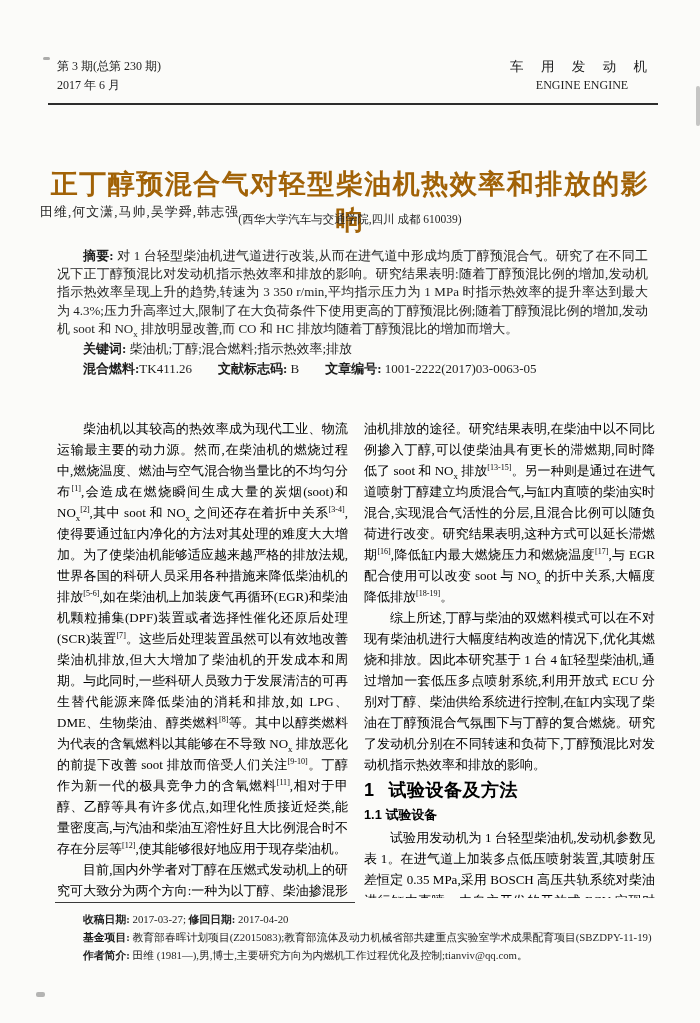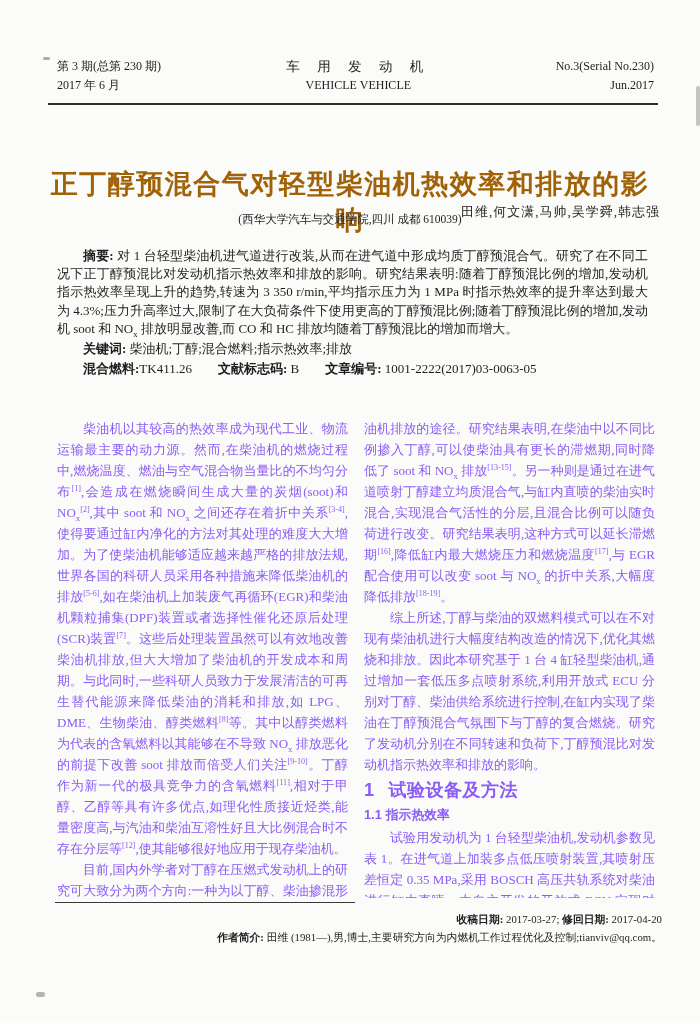--- a/index.html
+++ b/index.html
@@ -25,42 +25,42 @@
   }
 
   
   .paper-title{
     position:absolute;top:148px;left:40px;right:40px;
     text-align:center;font-size:27px;font-weight:bold;letter-spacing:1.5px;
     color:#a16207;
   }
   .paper-authors{
     position:absolute;top:203px;left:40px;right:40px;
-    text-align:right;font-size:13px;letter-spacing:1px;
+    text-align:left;font-size:13px;letter-spacing:1px;
   }
   .paper-affiliation{
     position:absolute;top:212px;left:40px;right:40px;
     text-align:center;font-size:11.5px;
   }
 
   
   .meta-block{
     position:absolute;top:247px;left:57px;right:52px;
     font-size:13px;line-height:18.2px;text-align:justify;
   }
   .meta-block .lbl{font-weight:bold;}
   .abstract-para{text-indent:2em;margin:0 0 1px 0;}
   .meta-line{text-indent:2em;margin:2px 0 0 0;}
   .meta-line .gap{display:inline-block;width:2em;}
 
   
   .body-columns{
     position:absolute;top:418px;left:57px;right:45px;bottom:125px;
     display:flex;gap:16px;overflow:hidden;
-    font-size:13px;line-height:21px;text-align:justify;color:#8b5cf6;
+    font-size:13px;line-height:21px;text-align:justify;color:#000000;
   }
   .col{flex:1 1 0;min-width:0;}
   .para{margin:0;text-indent:2em;}
   .para.cont{text-indent:0;}
   sup{font-size:0.62em;line-height:0;}
   sub{font-size:0.68em;line-height:0;}
   .sec-heading{
     margin:5px 0 3px 0;font-weight:bold;font-size:18px;
     font-family:"Liberation Sans","DejaVu Sans",sans-serif;
     letter-spacing:0.5px;
@@ -71,21 +71,21 @@
     font-family:"Liberation Sans","DejaVu Sans",sans-serif;
   }
   .subsec-heading .sec-num{margin-right:4px;}
 
   
   .footnote-rule{
     position:absolute;top:902px;left:55px;width:300px;height:1px;background:#3a3a3a;
   }
   .footnote{
     position:absolute;top:910px;left:57px;right:38px;
-    font-size:10.8px;line-height:18px;text-align:right;
+    font-size:10.8px;line-height:18px;
   }
   .footnote .lbl{font-weight:bold;}
   .fn-line{padding-left:26px;margin:0;}
 
   
   .artifact{position:absolute;background:#4a4a4a;border-radius:2px;}
   .a1{top:57px;left:43px;width:7px;height:3px;opacity:.45;}
   .a2{top:86px;right:0px;width:4px;height:40px;opacity:.30;}
   .a3{top:992px;left:36px;width:9px;height:5px;opacity:.40;}
 </style>
@@ -94,25 +94,21 @@
 
 <div class="page">
 
   <div class="journal-header">
     <div class="jh-left">
       <div>第 3 期(总第 230 期)</div>
       <div>2017 年 6 月</div>
     </div>
     <div class="jh-center">
       <div class="cn">车 用 发 动 机</div>
-      <div>VEHICLE VEHICLE</div>
-    </div>
-    <div class="jh-right">
-      <div>No.3(Serial No.230)</div>
-      <div>Jun.2017</div>
+      <div>ENGINE ENGINE</div>
     </div>
   </div>
   <div class="header-rule"></div>
 
   <h1 class="paper-title">正丁醇预混合气对轻型柴油机热效率和排放的影响</h1>
   <div class="paper-authors">田维,何文潇,马帅,吴学舜,韩志强</div>
   <div class="paper-affiliation">(西华大学汽车与交通学院,四川 成都  610039)</div>
 
   <div class="meta-block">
     <p class="abstract-para"><span class="lbl">摘要:</span> <span>对 1 台轻型柴油机进气道进行改装,从而在进气道中形成均质丁醇预混合气。研究了在不同工况下正丁醇预混比对发动机指示热效率和排放的影响。研究结果表明:随着丁醇预混比例的增加,发动机指示热效率呈现上升的趋势,转速为 3 350 r/min,平均指示压力为 1 MPa 时指示热效率的提升率达到最大为 4.3%;压力升高率过大,限制了在大负荷条件下使用更高的丁醇预混比例;随着丁醇预混比例的增加,发动机 soot 和 NO<sub>x</sub> 排放明显改善,而 CO 和 HC 排放均随着丁醇预混比的增加而增大。</span></p>
@@ -122,28 +118,29 @@
 
   <div class="body-columns">
     <div class="col">
       <p class="para">柴油机以其较高的热效率成为现代工业、物流运输最主要的动力源。然而,在柴油机的燃烧过程中,燃烧温度、燃油与空气混合物当量比的不均匀分布<sup>[1]</sup>,会造成在燃烧瞬间生成大量的炭烟(soot)和 NO<sub>x</sub><sup>[2]</sup>,其中 soot 和 NO<sub>x</sub> 之间还存在着折中关系<sup>[3-4]</sup>,使得要通过缸内净化的方法对其处理的难度大大增加。为了使柴油机能够适应越来越严格的排放法规,世界各国的科研人员采用各种措施来降低柴油机的排放<sup>[5-6]</sup>,如在柴油机上加装废气再循环(EGR)和柴油机颗粒捕集(DPF)装置或者选择性催化还原后处理(SCR)装置<sup>[7]</sup>。这些后处理装置虽然可以有效地改善柴油机排放,但大大增加了柴油机的开发成本和周期。与此同时,一些科研人员致力于发展清洁的可再生替代能源来降低柴油的消耗和排放,如 LPG、DME、生物柴油、醇类燃料<sup>[8]</sup>等。其中以醇类燃料为代表的含氧燃料以其能够在不导致 NO<sub>x</sub> 排放恶化的前提下改善 soot 排放而倍受人们关注<sup>[9-10]</sup>。丁醇作为新一代的极具竞争力的含氧燃料<sup>[11]</sup>,相对于甲醇、乙醇等具有许多优点,如理化性质接近烃类,能量密度高,与汽油和柴油互溶性好且大比例混合时不存在分层等<sup>[12]</sup>,使其能够很好地应用于现存柴油机。</p>
       <p class="para">目前,国内外学者对丁醇在压燃式发动机上的研究可大致分为两个方向:一种为以丁醇、柴油掺混形成混合改性燃料,并通过缸内直喷来探索降低柴</p>
     </div>
     <div class="col">
       <p class="para cont">油机排放的途径。研究结果表明,在柴油中以不同比例掺入丁醇,可以使柴油具有更长的滞燃期,同时降低了 soot 和 NO<sub>x</sub> 排放<sup>[13-15]</sup>。另一种则是通过在进气道喷射丁醇建立均质混合气,与缸内直喷的柴油实时混合,实现混合气活性的分层,且混合比例可以随负荷进行改变。研究结果表明,这种方式可以延长滞燃期<sup>[16]</sup>,降低缸内最大燃烧压力和燃烧温度<sup>[17]</sup>,与 EGR 配合使用可以改变 soot 与 NO<sub>x</sub> 的折中关系,大幅度降低排放<sup>[18-19]</sup>。</p>
       <p class="para">综上所述,丁醇与柴油的双燃料模式可以在不对现有柴油机进行大幅度结构改造的情况下,优化其燃烧和排放。因此本研究基于 1 台 4 缸轻型柴油机,通过增加一套低压多点喷射系统,利用开放式 ECU 分别对丁醇、柴油供给系统进行控制,在缸内实现了柴油在丁醇预混合气氛围下与丁醇的复合燃烧。研究了发动机分别在不同转速和负荷下,丁醇预混比对发动机指示热效率和排放的影响。</p>
       <h2 class="sec-heading"><span class="sec-num">1</span><span>试验设备及方法</span></h2>
-      <h3 class="subsec-heading"><span class="sec-num">1.1</span><span>指示热效率</span></h3>
+      <h3 class="subsec-heading"><span class="sec-num">1.1</span><span>试验设备</span></h3>
       <p class="para">试验用发动机为 1 台轻型柴油机,发动机参数见表 1。在进气道上加装多点低压喷射装置,其喷射压差恒定 0.35 MPa,采用 BOSCH 高压共轨系统对柴油进行缸内直喷。由自主开发的开放式 ECU 实现对两种燃料的喷射控制。通过改变喷射脉宽来改变丁醇的喷射量,与此同时,柴油机的喷射压力、</p>
     </div>
   </div>
 
   <div class="footnote-rule"></div>
   <div class="footnote">
     <p class="fn-line"><span class="lbl">收稿日期:</span> <span>2017-03-27;</span> <span class="lbl">修回日期:</span> <span>2017-04-20</span></p>
+    <p class="fn-line"><span class="lbl">基金项目:</span> <span>教育部春晖计划项目(Z2015083);教育部流体及动力机械省部共建重点实验室学术成果配育项目(SBZDPY-11-19)</span></p>
     <p class="fn-line"><span class="lbl">作者简介:</span> <span>田维 (1981—),男,博士,主要研究方向为内燃机工作过程优化及控制;tianviv@qq.com。</span></p>
   </div>
 
   <div class="artifact a1"></div>
   <div class="artifact a2"></div>
   <div class="artifact a3"></div>
 
 </div>
 
 </body></html>

